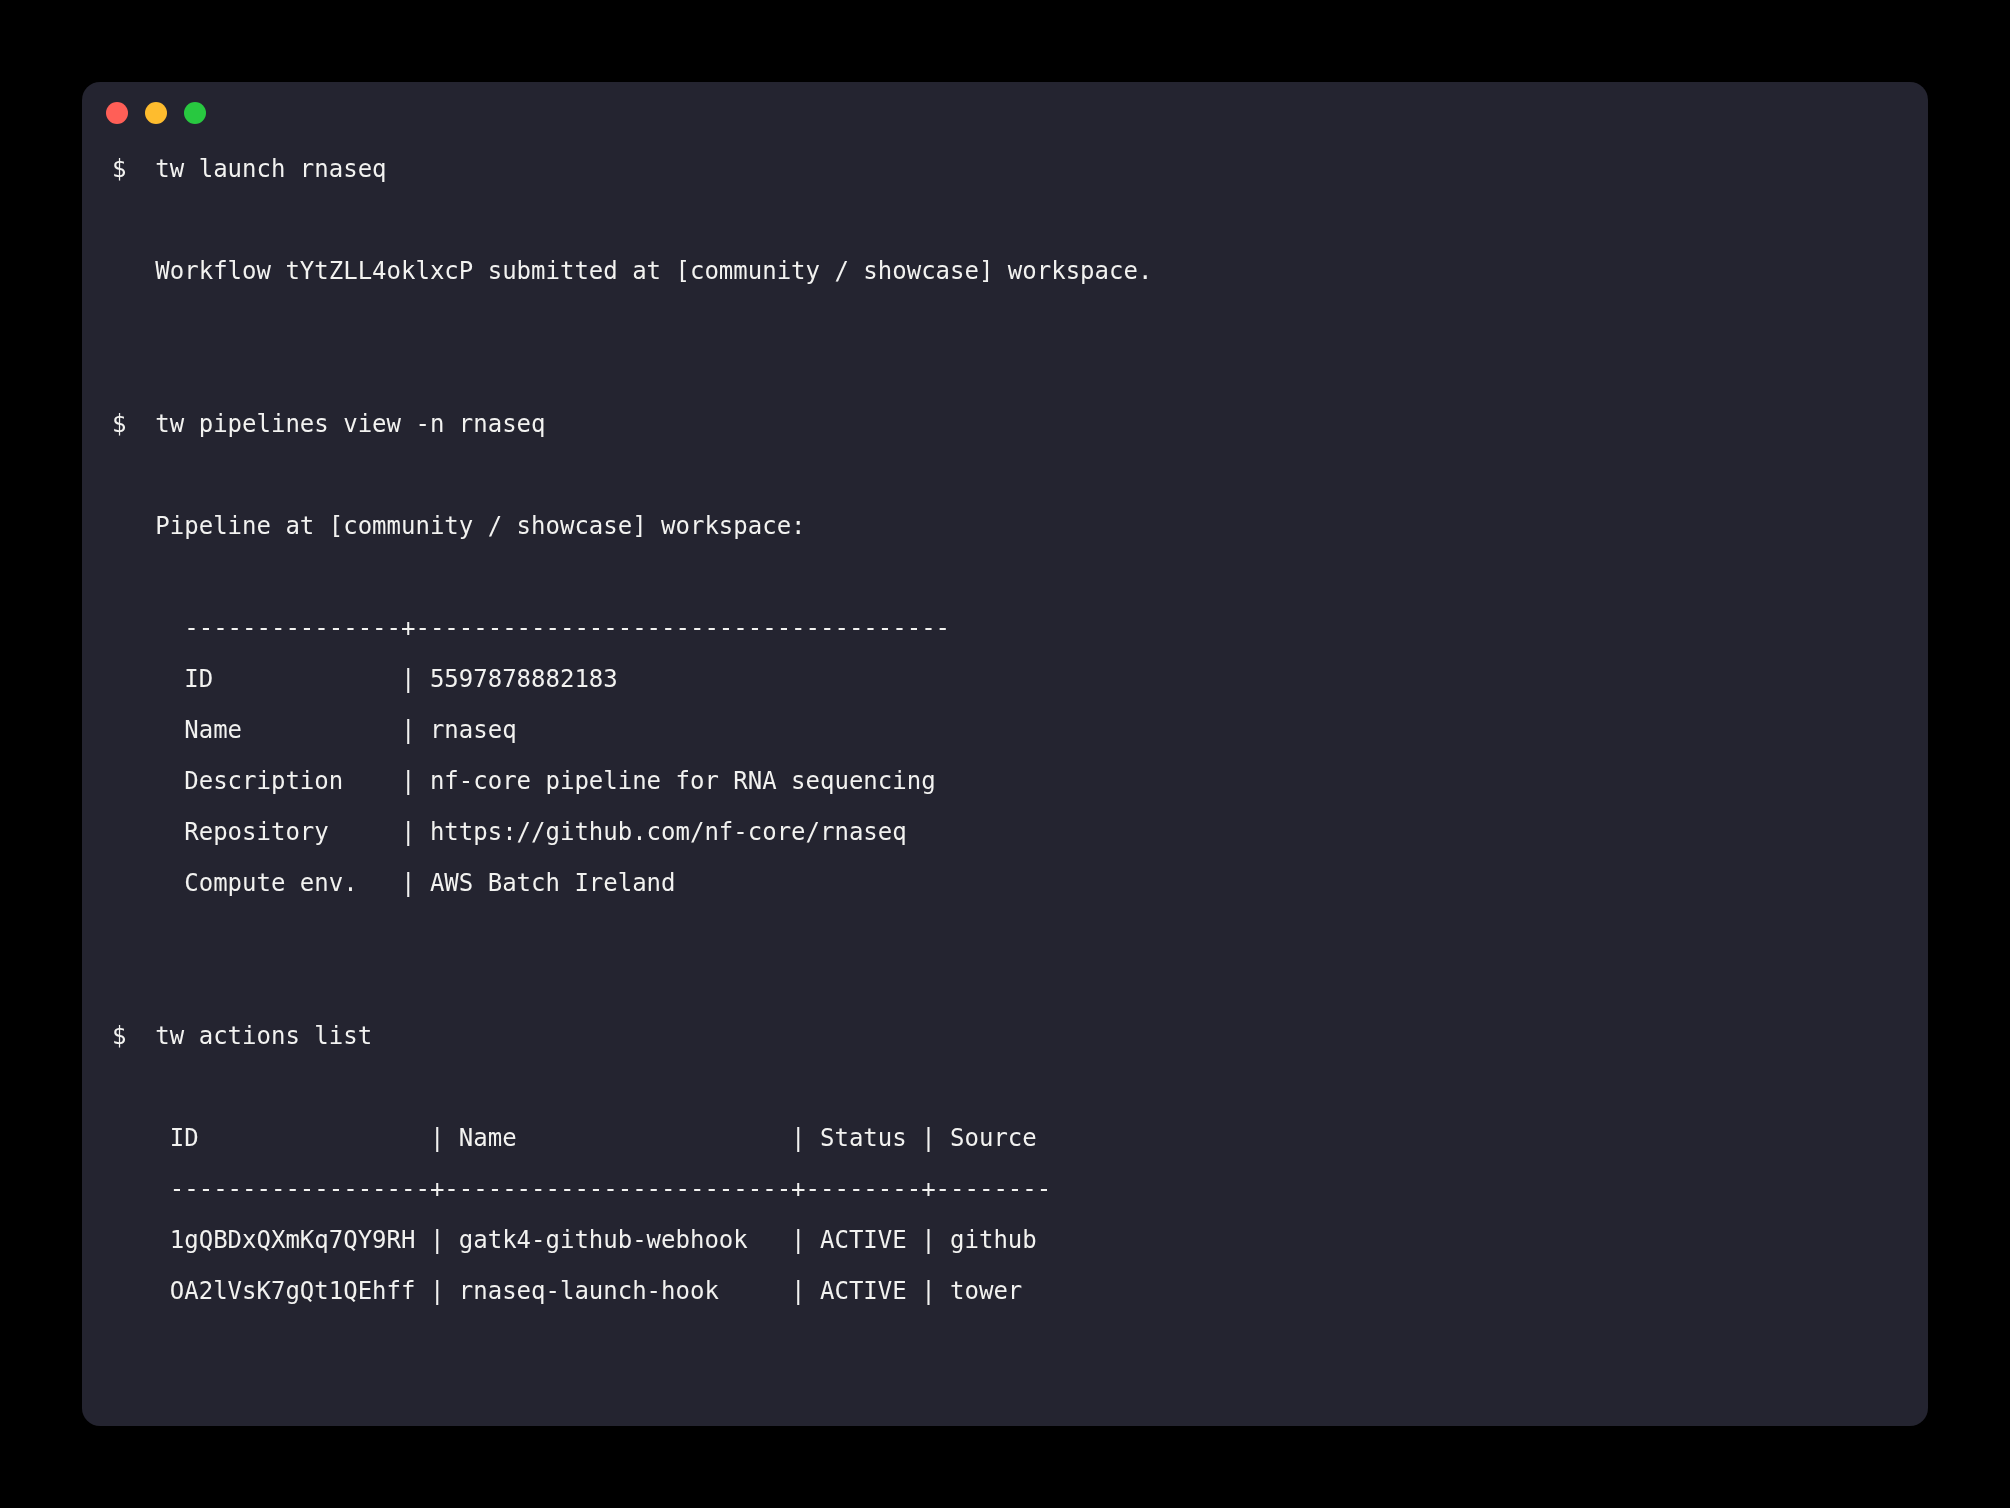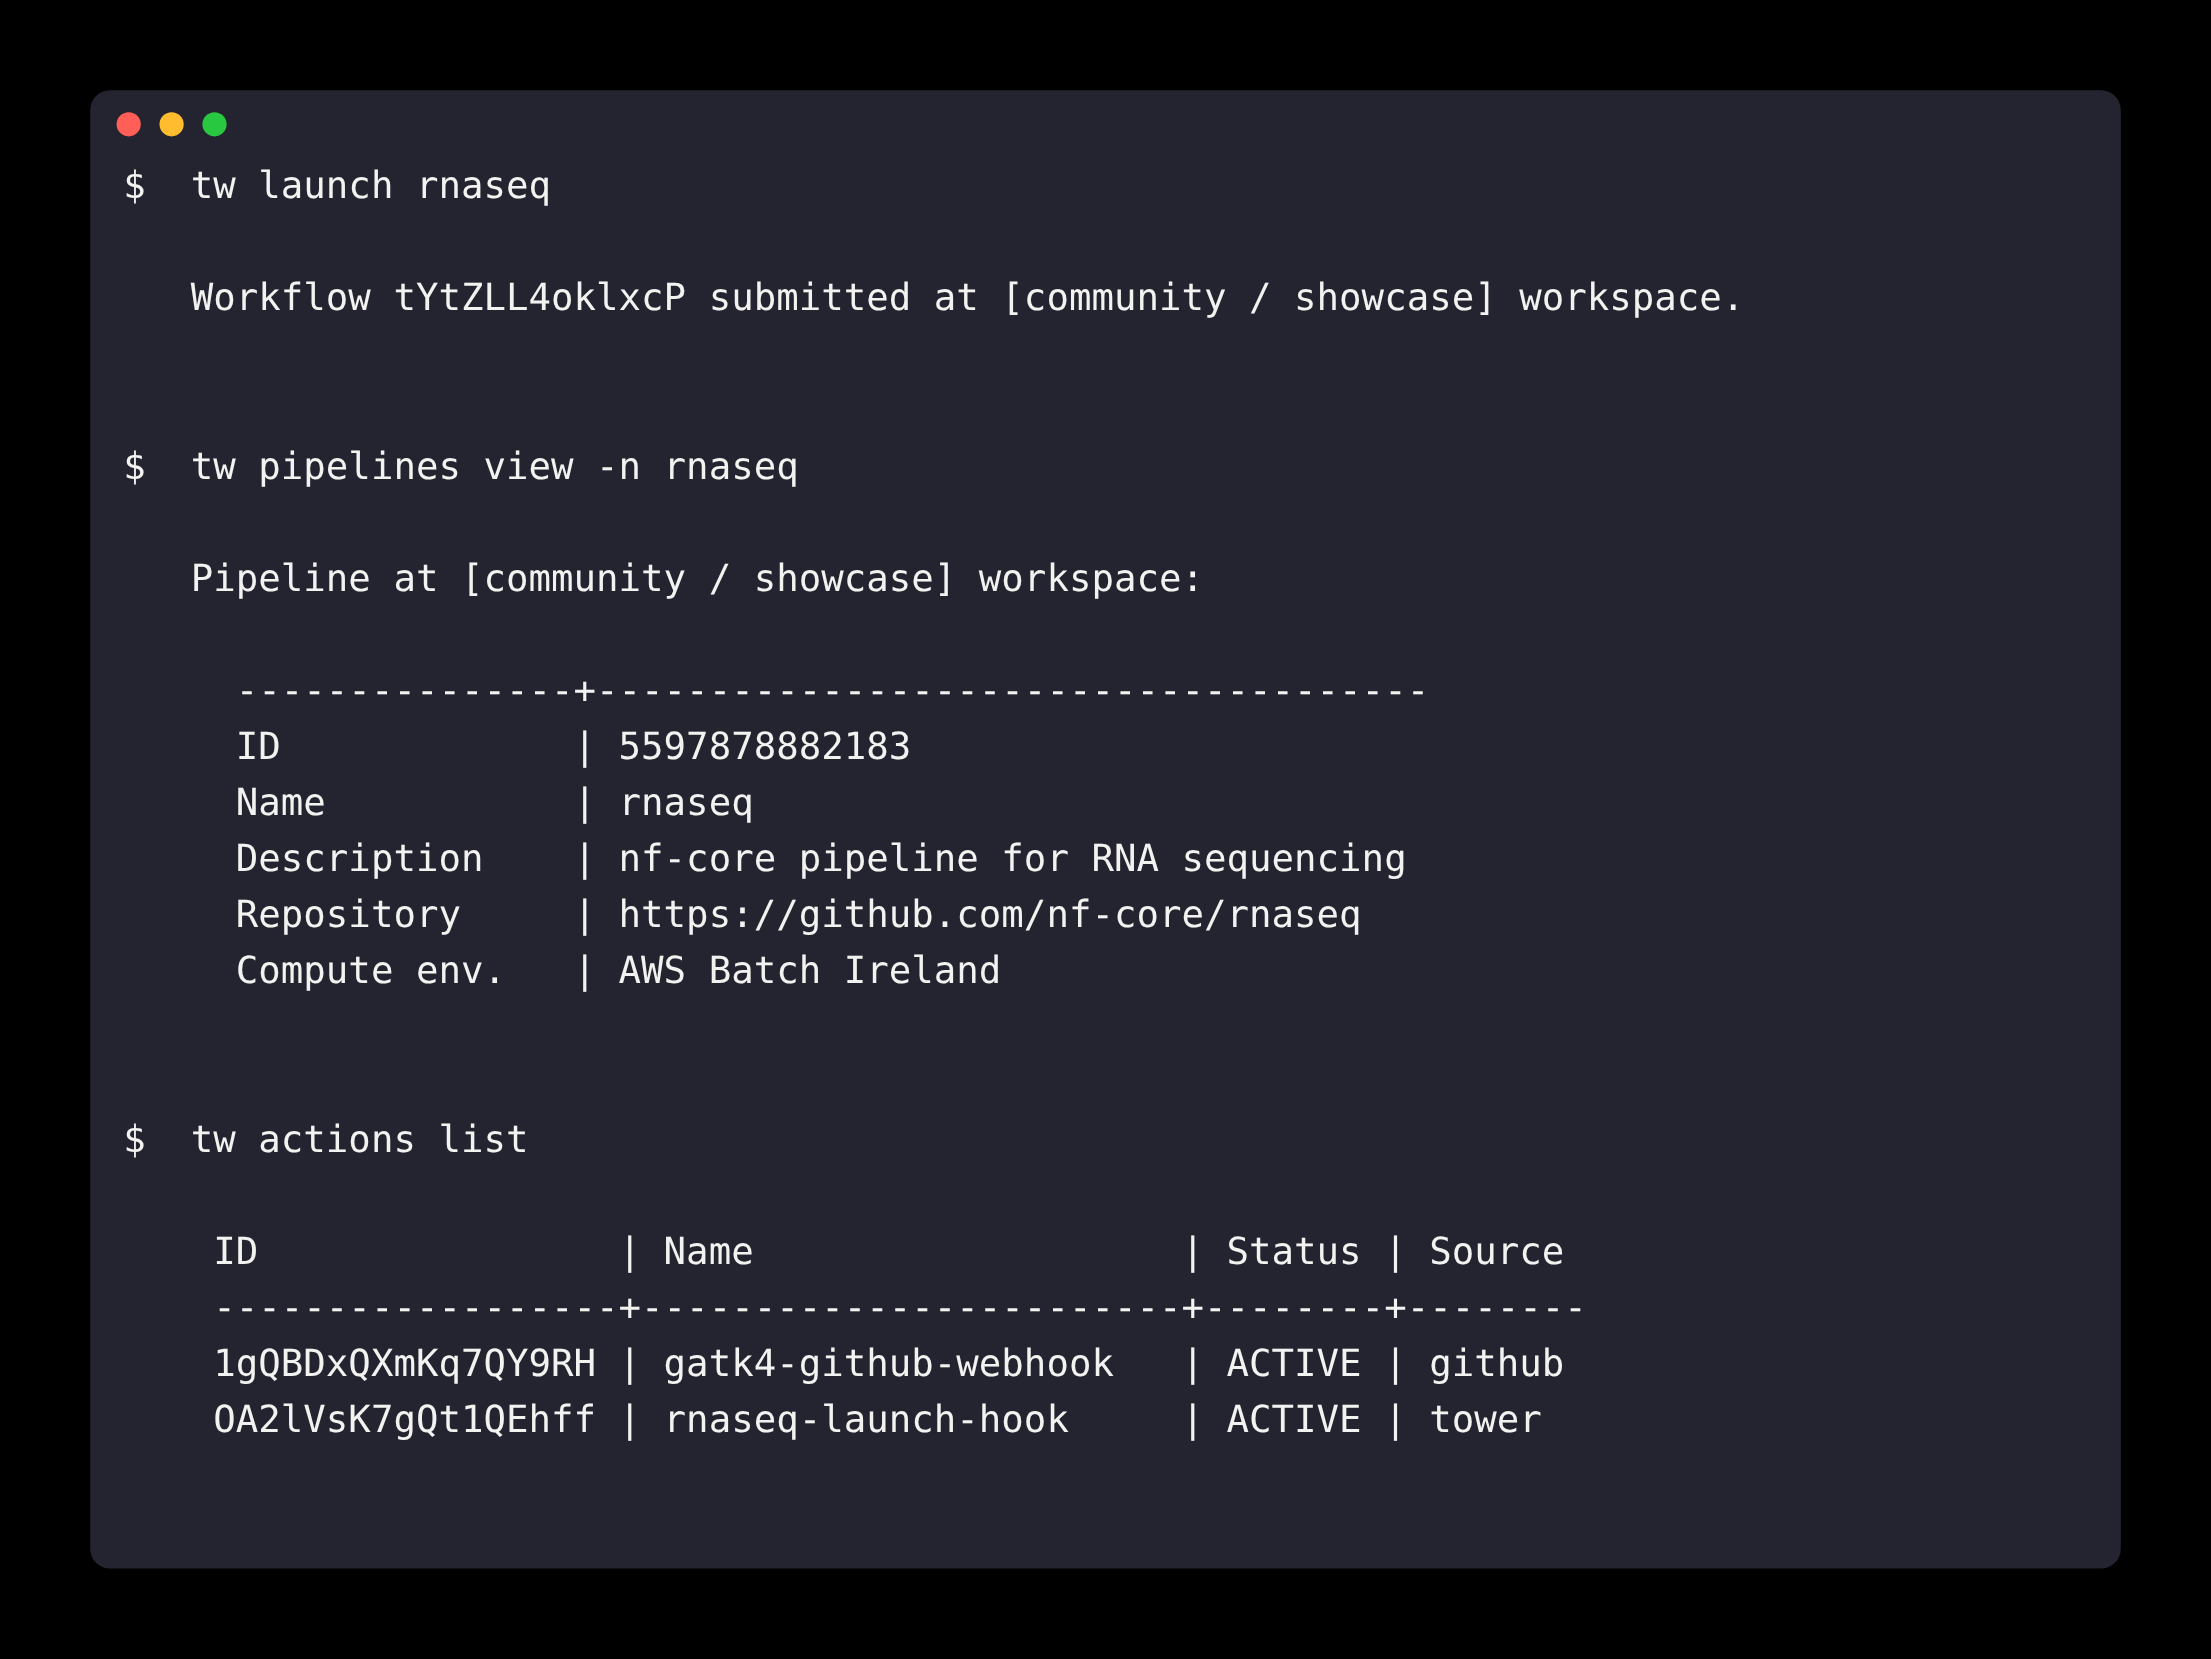--- a/index.html
+++ b/index.html
@@ -58,21 +58,21 @@
     top: 62px;
     right: 0;
     bottom: 0;
     padding: 0 30px 0 30px;
     box-sizing: border-box;
   }
   pre.term-text {
     margin: 0;
     color: #f2f2f0;
     font-family: "DejaVu Sans Mono", monospace;
-    font-size: 34px;
+    font-size: 24px;
     line-height: 51px;
     letter-spacing: 0px;
     white-space: pre;
     font-weight: 400;
   }
 </style>
 </head>
 <body>
 
 <div class="screen">

